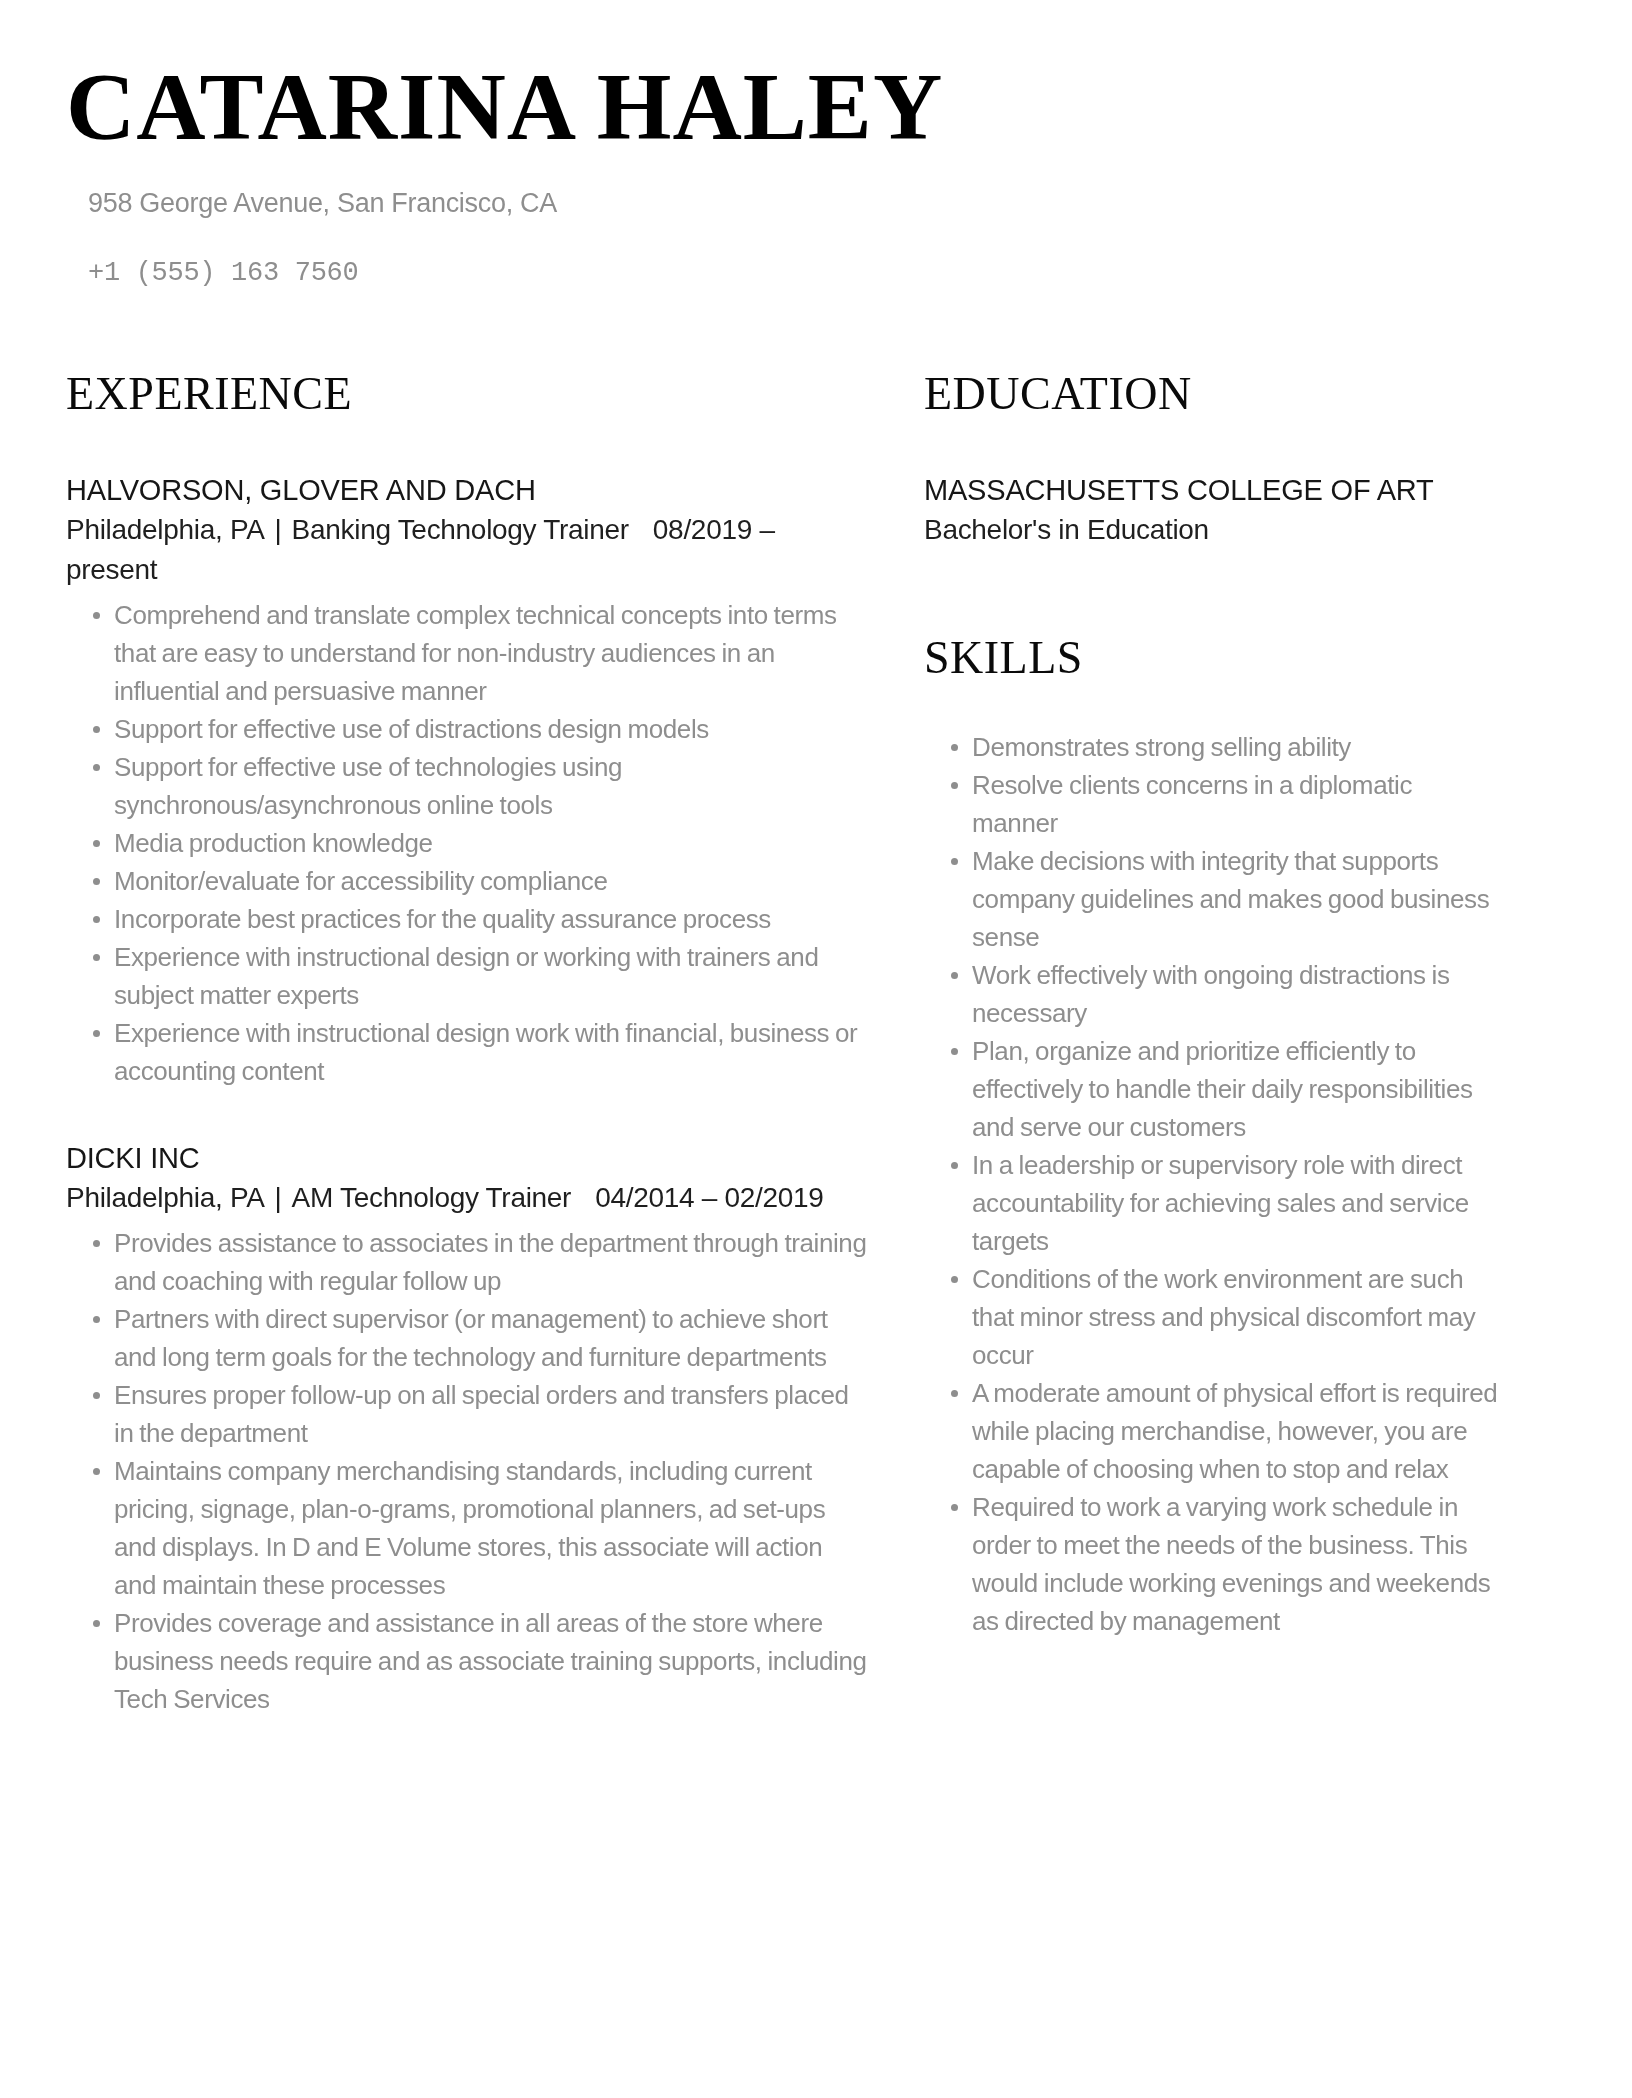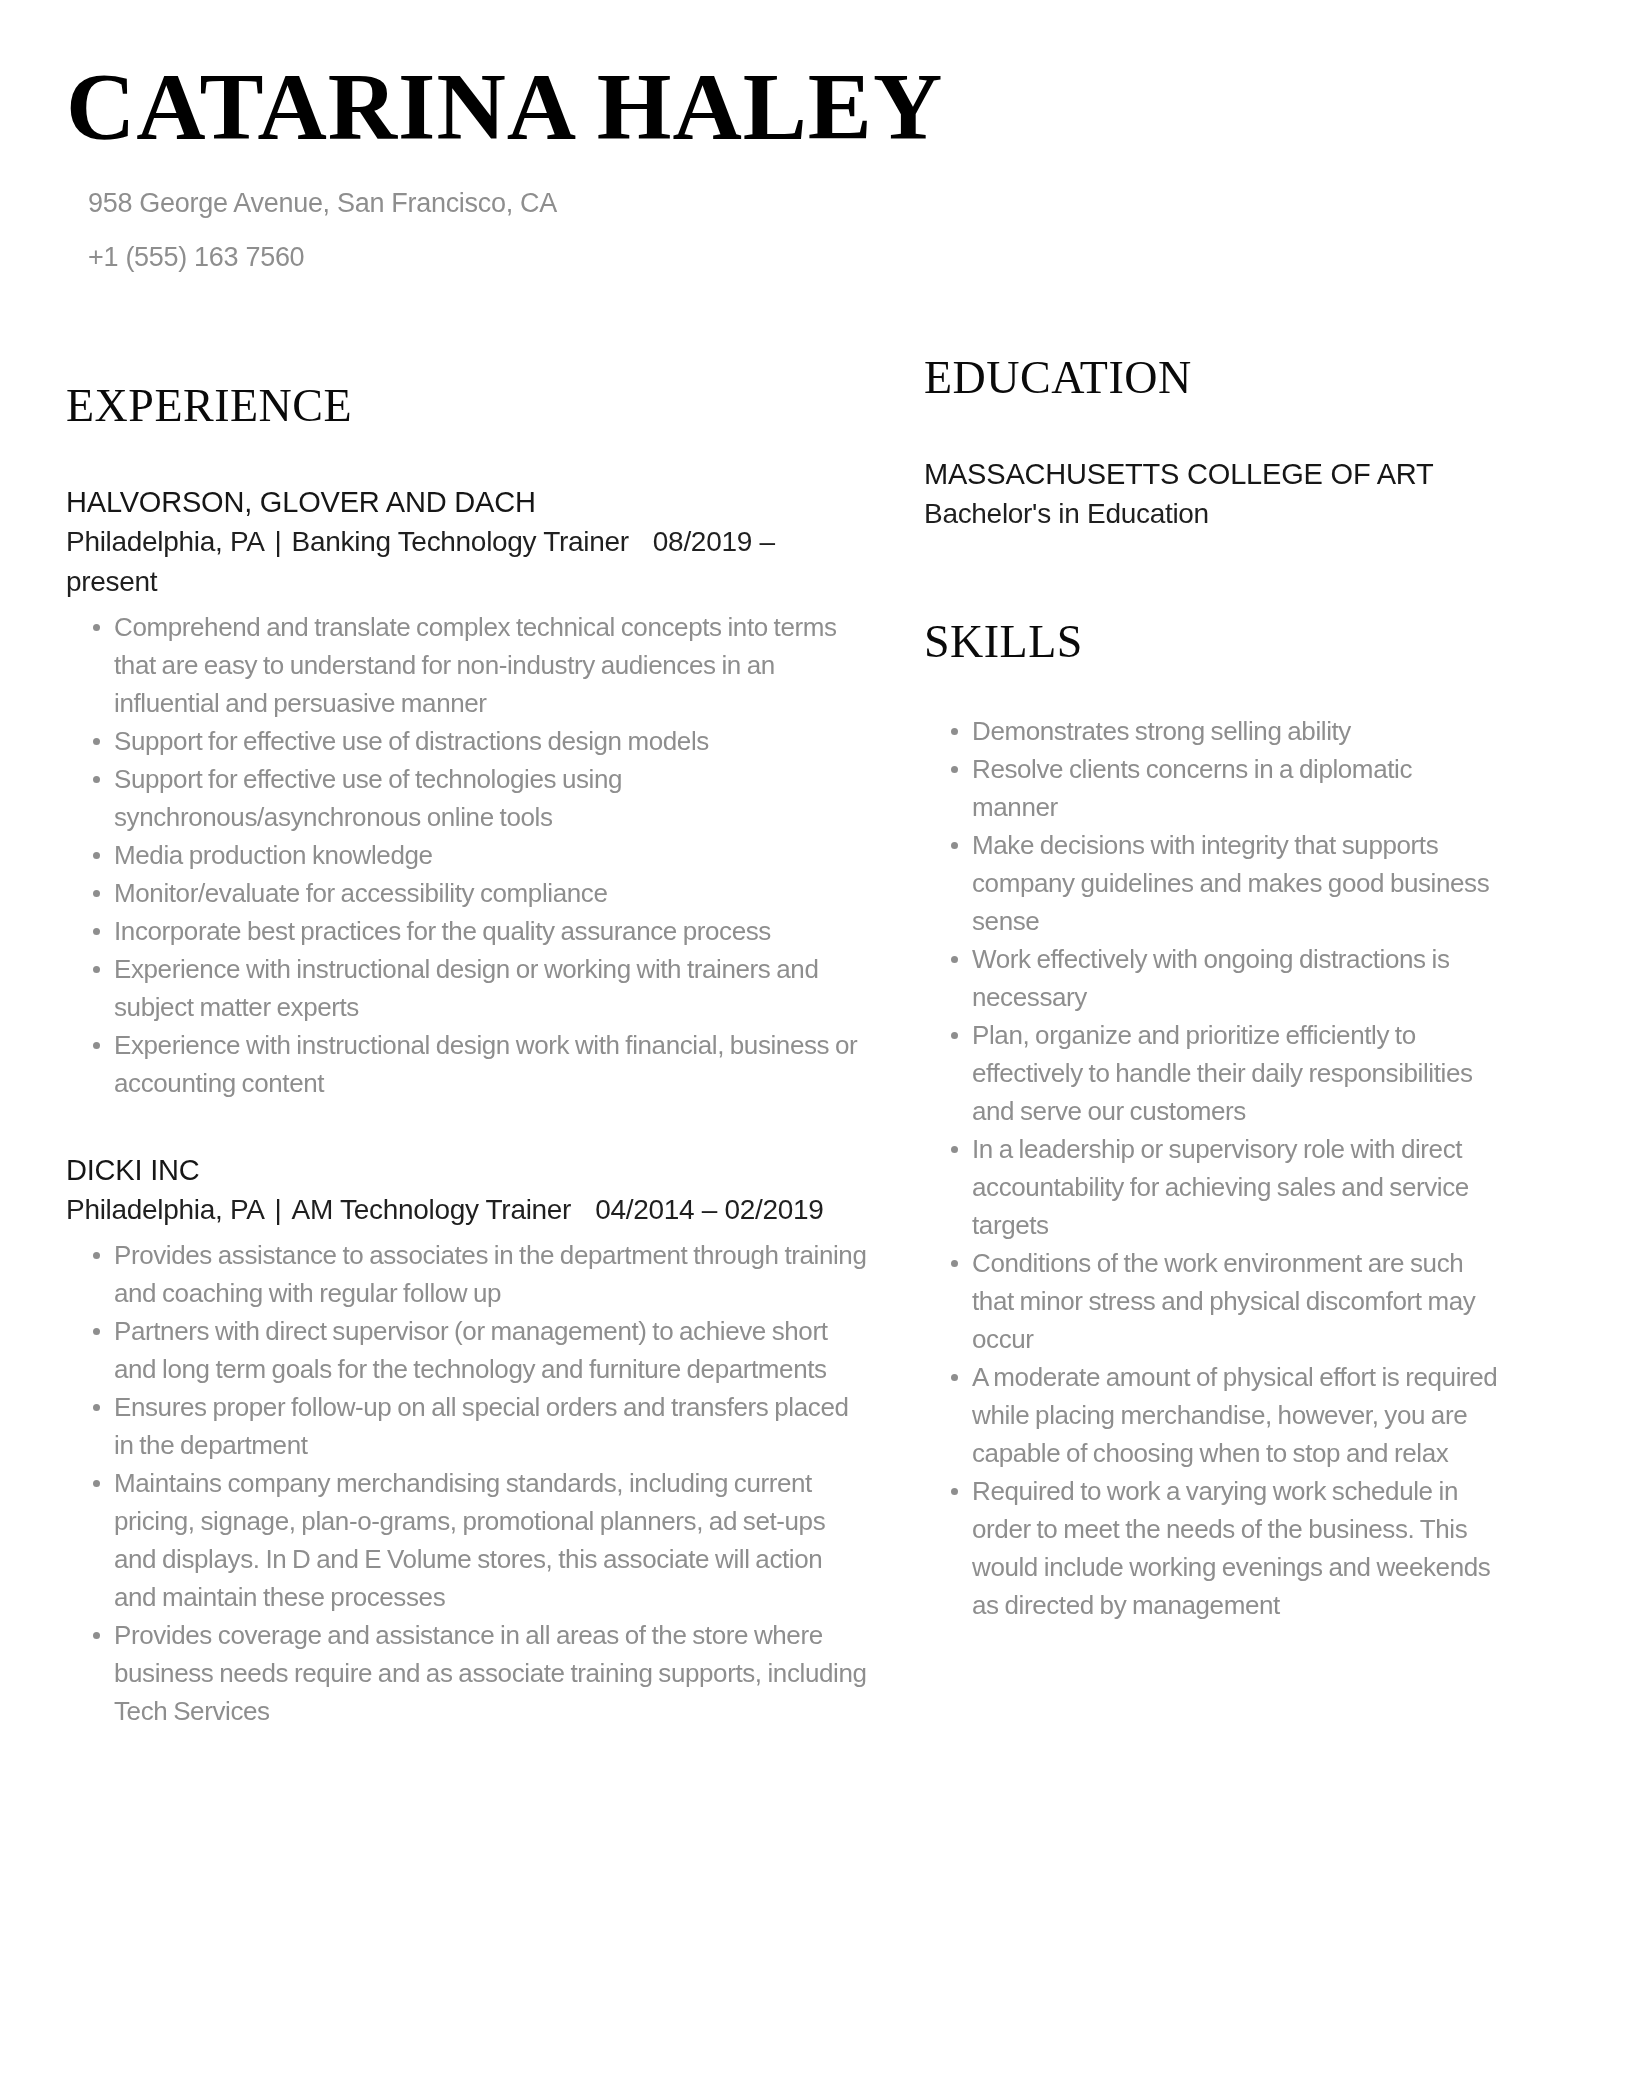--- a/index.html
+++ b/index.html
@@ -12,25 +12,25 @@
   .page { box-sizing:border-box; width:1572px; min-height:2098px; padding:56px 72px 140px 66px; background:#ffffff; }
 
   
   .name {
     font-family:"Liberation Serif", serif;
     font-weight:700; font-size:96px; line-height:1.06;
     color:#000000; letter-spacing:1px; margin:0;
   }
   .contact-line { padding-left:22px; color:#8e8e8e; font-size:27px; line-height:38px; letter-spacing:-0.3px; }
   .address { margin-top:26px; }
-  .phone { margin-top:16px; }
+  .phone { margin-top:32px;font-family:Liberation Mono, monospace; }
 
   
   .columns { display:flex; margin-top:78px; }
-  .col-left { width:802px; margin-right:56px; flex:none;margin-top:28px; }
+  .col-left { width:802px; margin-right:56px; flex:none; }
   .col-right { flex:1; min-width:0; }
 
   .section-title {
     font-family:"Liberation Serif", serif;
     font-weight:400; font-size:46px; line-height:48px;
     color:#0a0a0a; margin:0; letter-spacing:0.5px;
   }
 
   .job, .education-entry { margin-top:52px; }
   .job + .job { margin-top:48px; }

